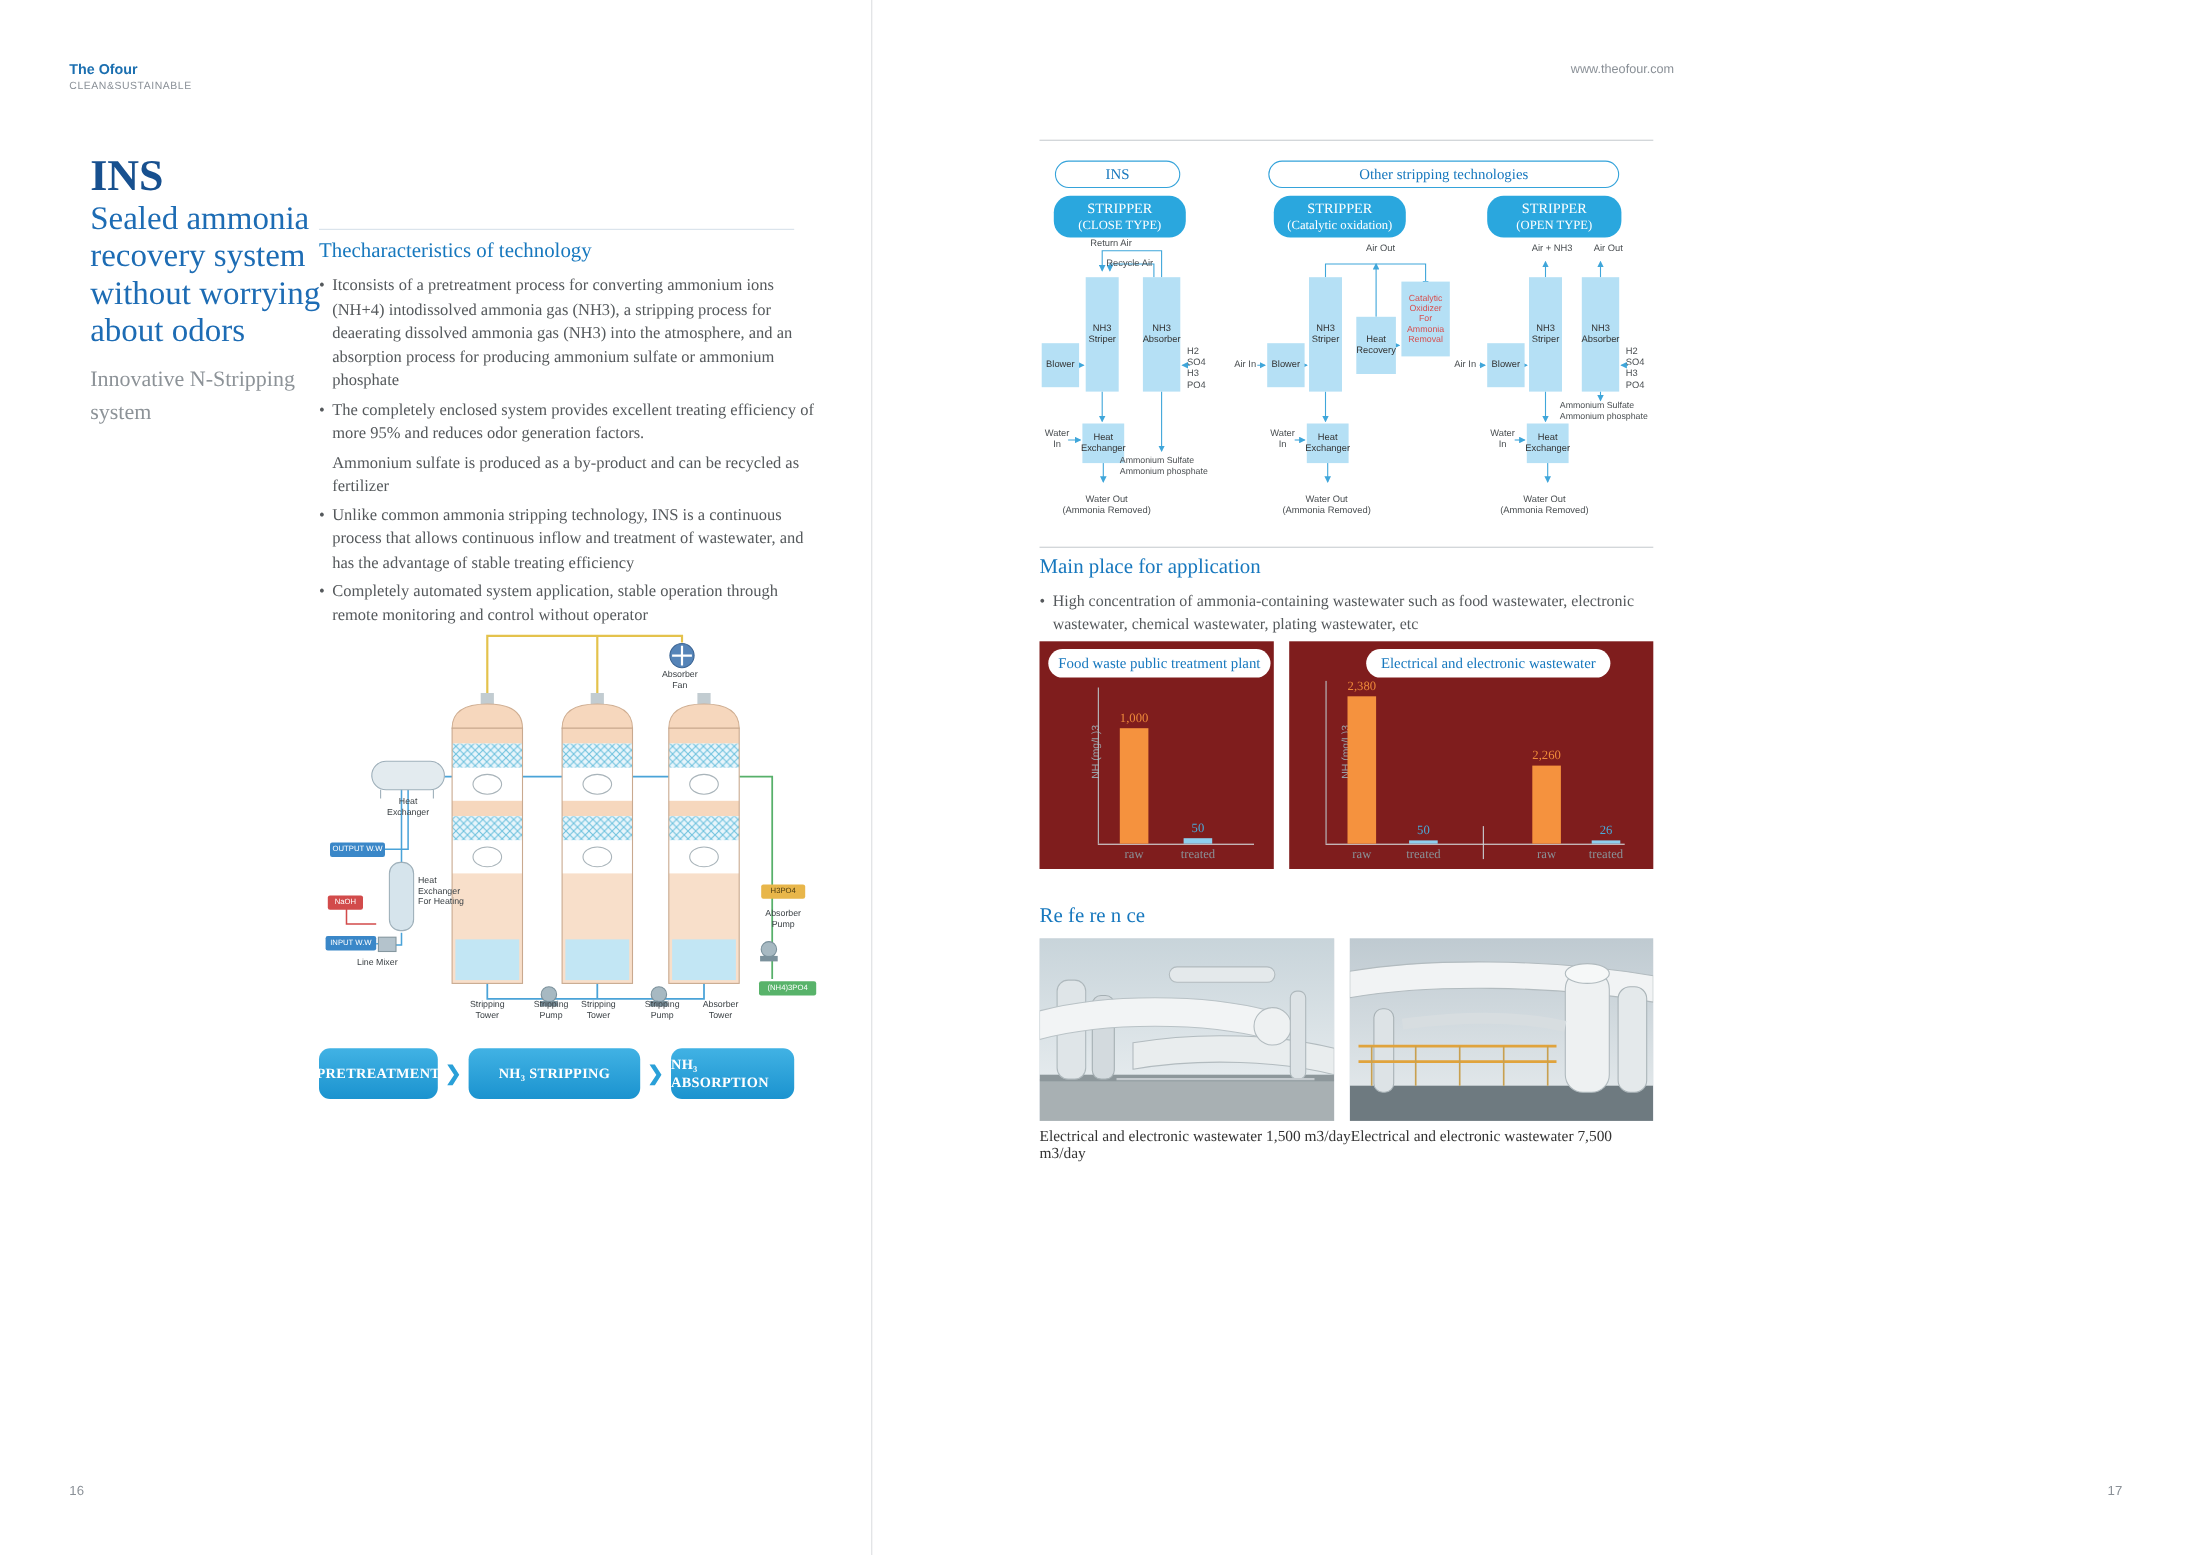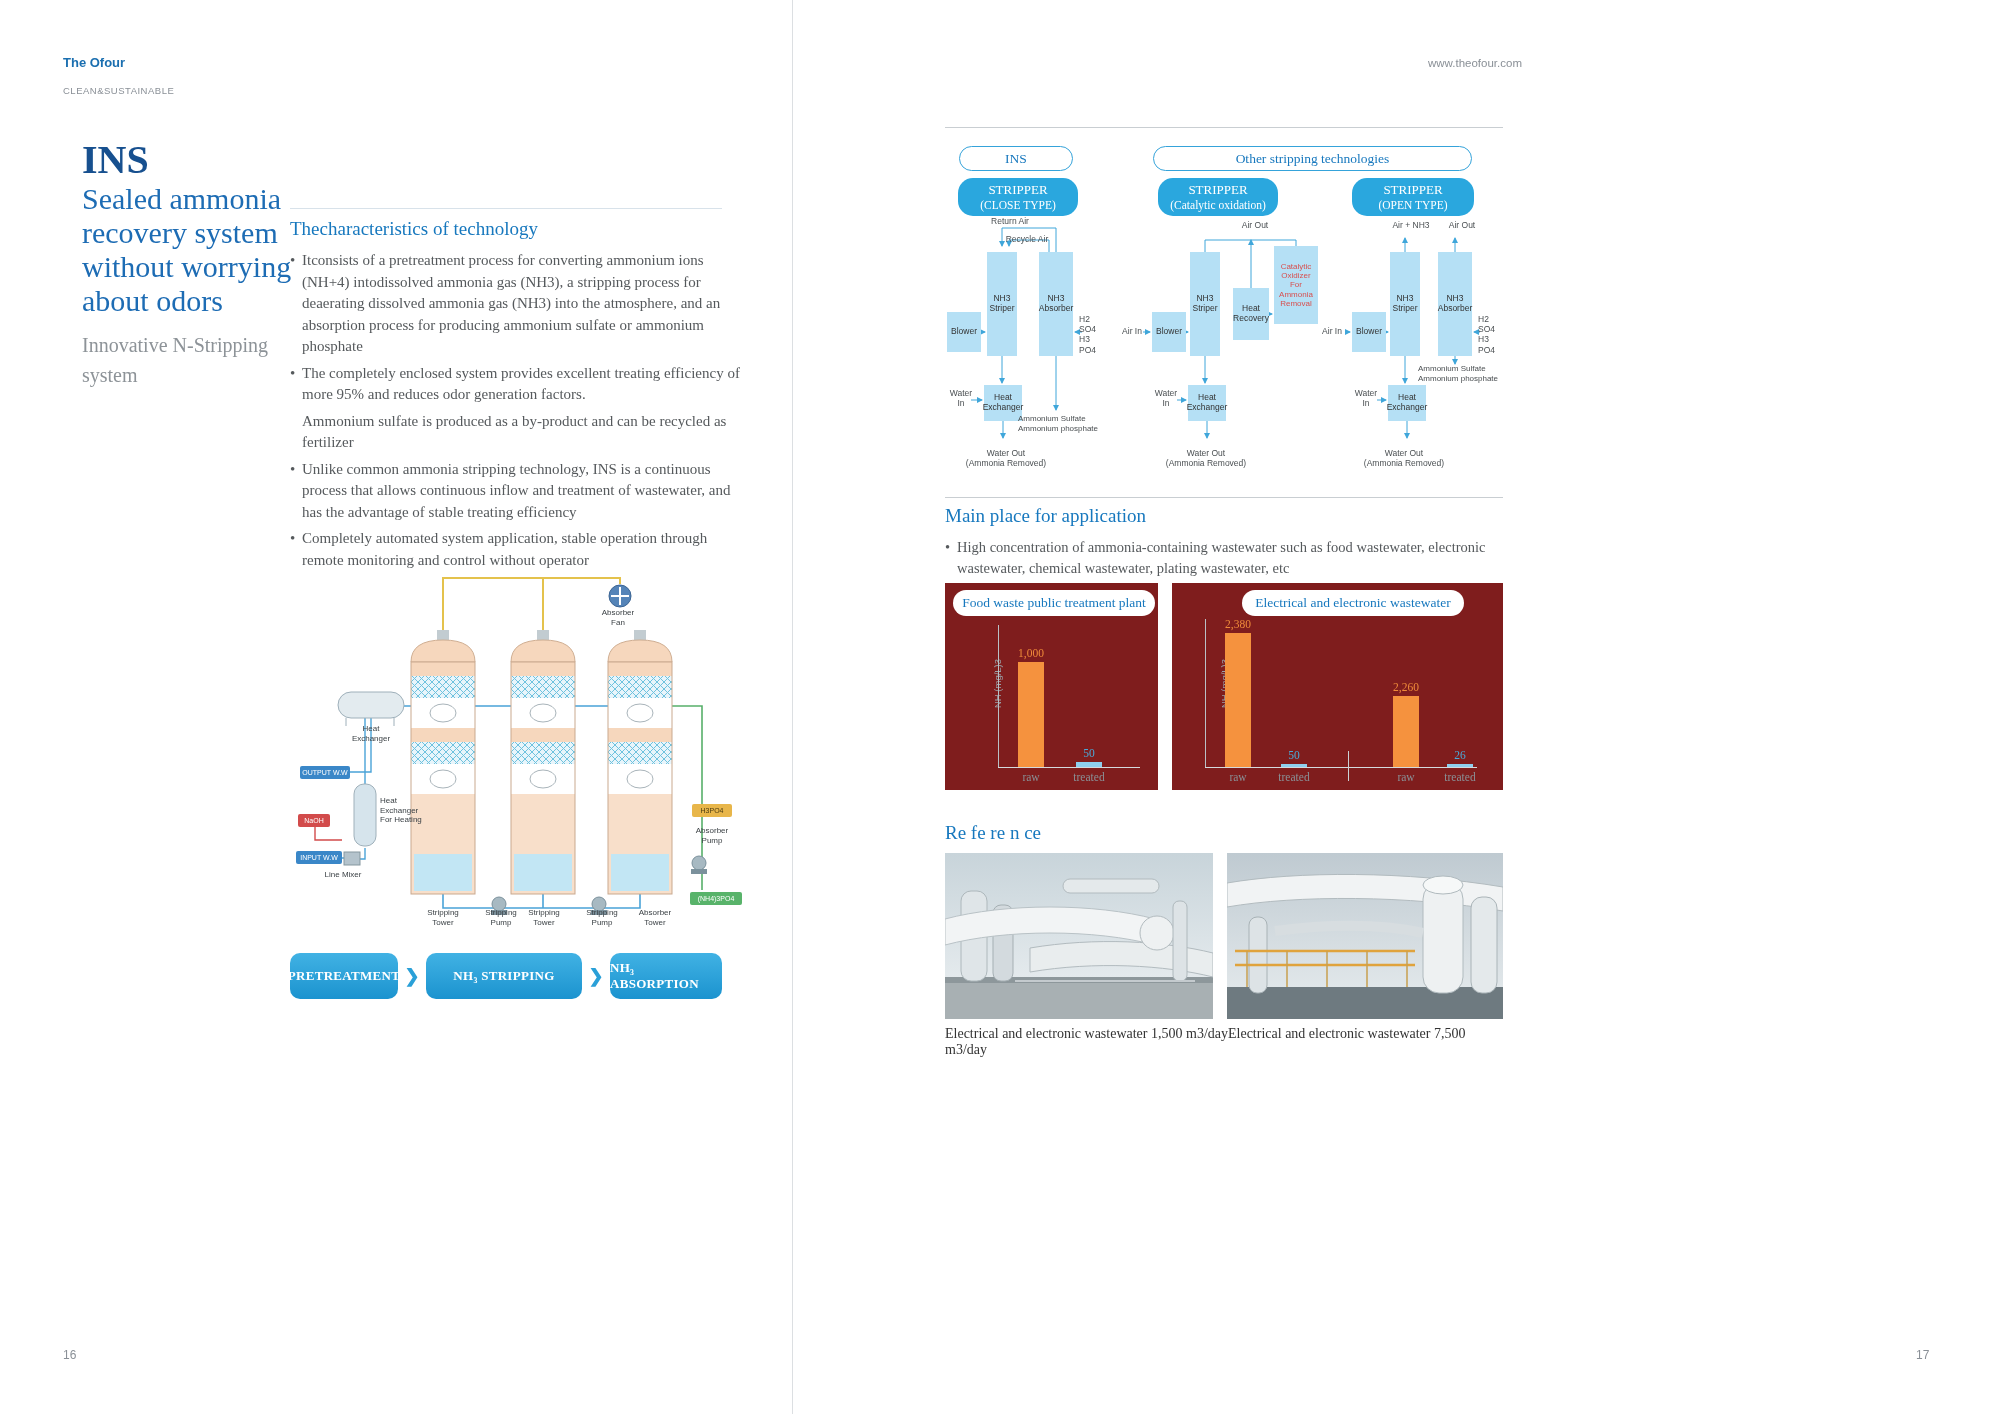--- a/index.html
+++ b/index.html
@@ -4,21 +4,21 @@
 <style>
   * { margin:0; padding:0; box-sizing:border-box; }
   html,body { background:#ffffff; }
   body { font-family:"Liberation Serif", serif; color:#3a3f43; }
   #canvas { position:relative; width:2000px; height:1414px; background:#ffffff; overflow:hidden; }
   .abs { position:absolute; }
   .pre { white-space:pre-line; }
 
   
   .brand-name { font-family:"Liberation Sans",sans-serif; font-weight:bold; font-size:13px; color:#1b6fb0; }
-  .brand-tag  { font-family:"Liberation Sans",sans-serif; font-size:9.5px; letter-spacing:.5px; color:#8a9097; margin-top:15px; }
+  .brand-tag  { font-family:"Liberation Sans",sans-serif; font-size:9.5px; letter-spacing:.5px; color:#8a9097; margin-top:3px; }
   .website { font-family:"Liberation Sans",sans-serif; font-size:11.5px; color:#8a9097; }
   .pagenum { font-family:"Liberation Sans",sans-serif; font-size:12px; color:#8a9097; }
   .divider { position:absolute; left:792px; top:0; width:1px; height:1414px; background:#dcdfe2; }
   .rule { position:absolute; height:1px; background:#c9ced2; }
   .rule-soft { position:absolute; height:1px; background:#d8e2ea; }
 
   
   .title-ins  { font-size:40px; font-weight:600; color:#17508f; }
   .title-main { font-size:30px; line-height:34px; color:#1d6cb4; }
   .subtitle   { font-size:20px; line-height:30px; color:#8d9398; }
@@ -312,21 +312,21 @@
   <div class="dlbl" style="left:964px;top:448px;width:84px">Water Out
 (Ammonia Removed)</div>
 
   <div class="dlbl" style="left:1230px;top:220px;width:50px">Air Out</div>
   <div class="dlbl" style="left:1116px;top:326px;width:32px">Air In</div>
   <div class="dbox" style="left:1152px;top:312px;width:34px;height:40px">Blower</div>
   <div class="dbox" style="left:1190px;top:252px;width:30px;height:104px">NH3
 Striper</div>
   <div class="dbox" style="left:1233px;top:288px;width:36px;height:52px">Heat
 Recovery</div>
-  <div class="dbox red" style="left:1274px;top:246px;width:44px;height:78px;font-size:8px">Catalytic
+  <div class="dbox red" style="left:1274px;top:256px;width:44px;height:68px;font-size:8px">Catalytic
 Oxidizer
 For
 Ammonia
 Removal</div>
   <div class="dlbl" style="left:1148px;top:388px;width:36px">Water
 In</div>
   <div class="dbox" style="left:1188px;top:385px;width:38px;height:36px">Heat
 Exchanger</div>
   <div class="dlbl" style="left:1164px;top:448px;width:84px">Water Out
 (Ammonia Removed)</div>

